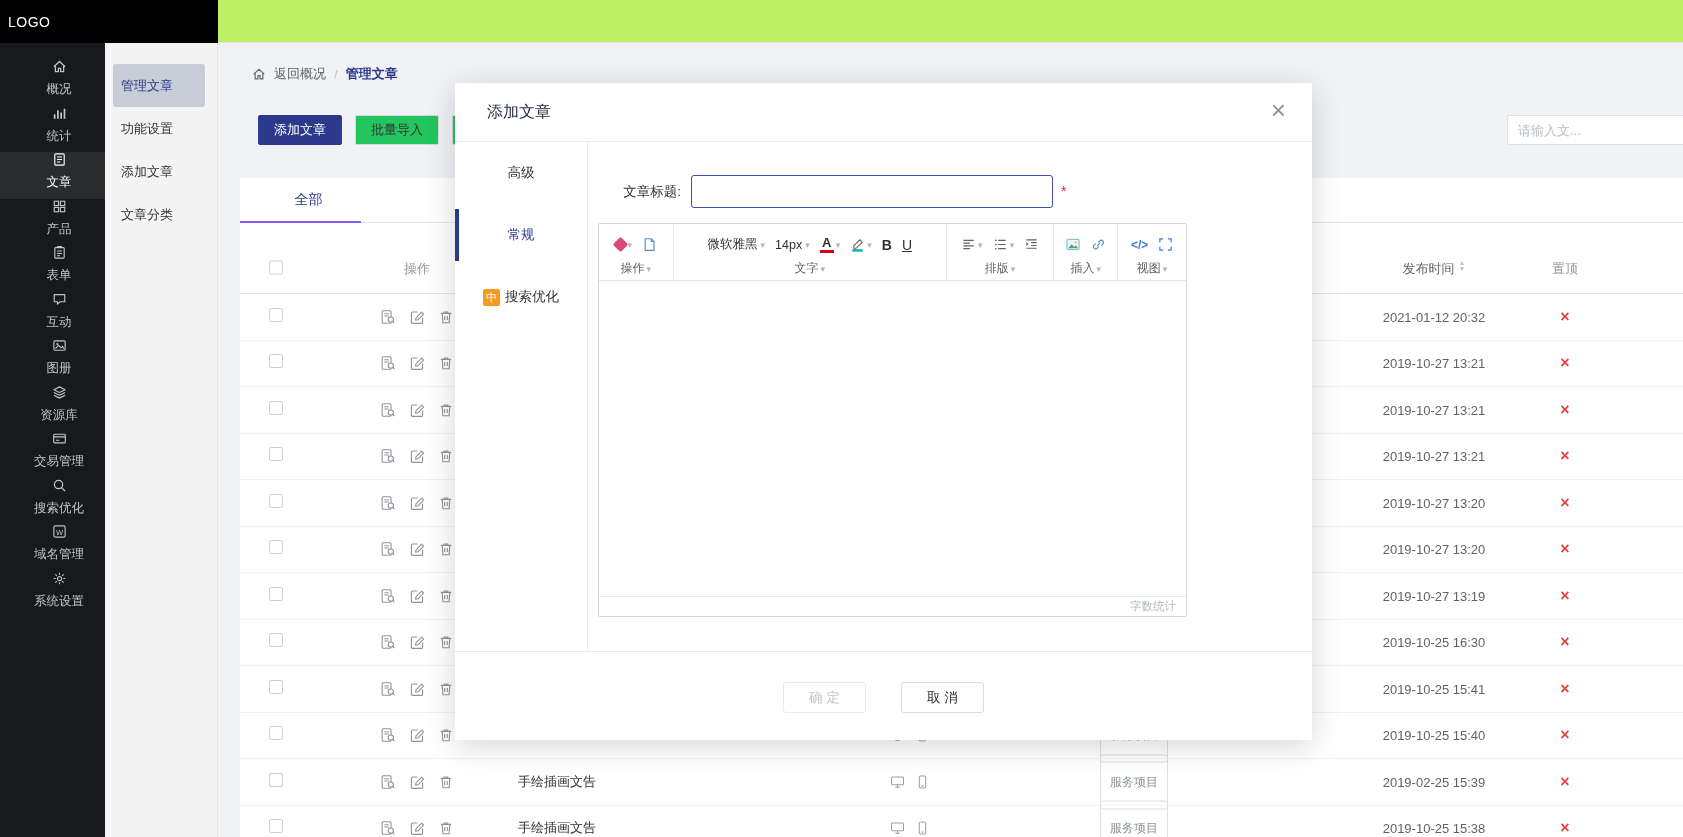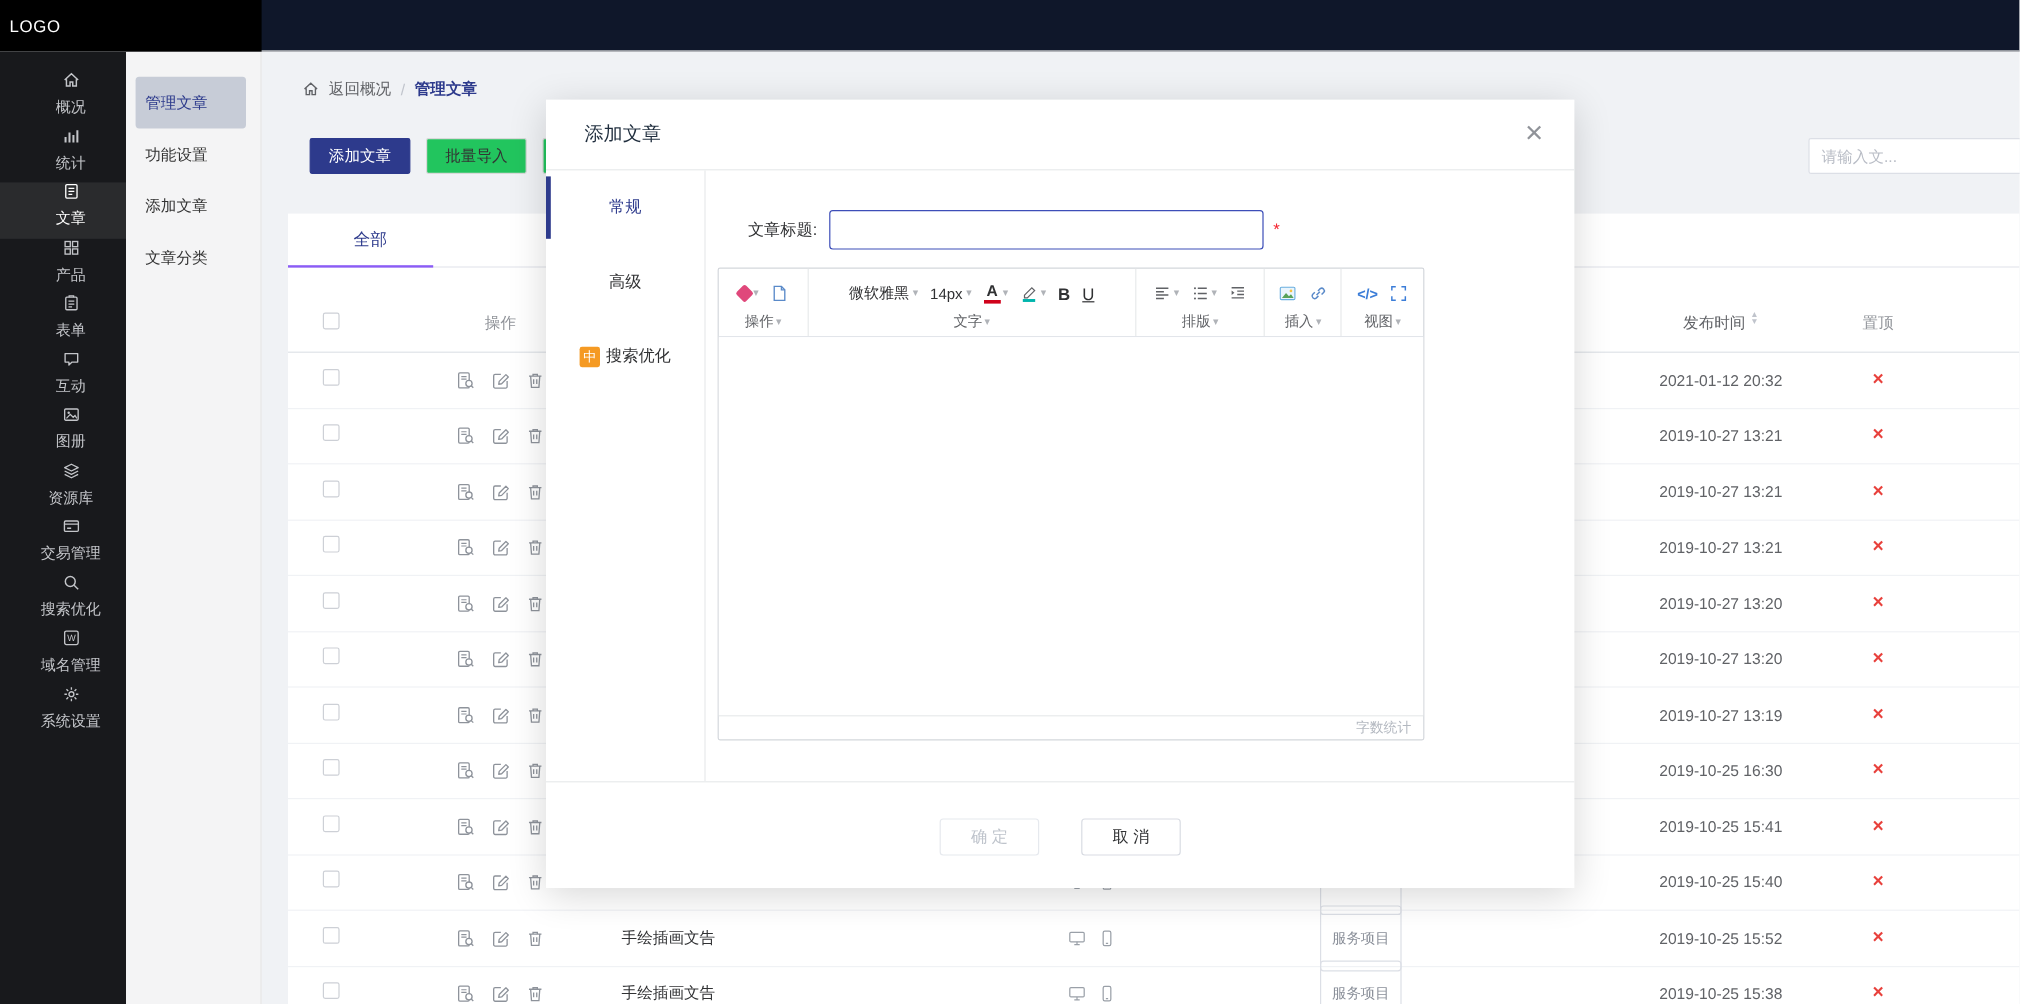--- a/index.html
+++ b/index.html
@@ -6,21 +6,21 @@
   html,body { width:1683px; height:837px; overflow:hidden; }
   body {
     position:relative;
     font-family:"Liberation Sans","DejaVu Sans",sans-serif;
     background:#f0f2f5; color:#303133;
   }
   svg { display:block; }
 
   
   .topbar { position:absolute; left:0; top:0; width:1683px; height:43px;
-            background:#0f172a; border-bottom:1px solid #e8e8e8; z-index:5; }
+            background:#bef264; border-bottom:1px solid #e8e8e8; z-index:5; }
   .topbar-logo { position:absolute; left:0; top:0; width:218px; height:43px;
                  background:#000; color:#fff; display:flex; align-items:center;
                  padding-left:8px; font-size:14px; letter-spacing:.5px; }
 
   
   .sidebar { position:absolute; left:0; top:43px; width:105px; bottom:0;
              background:#18191c; padding-top:16px; z-index:4; }
   .side-item { height:46.5px; display:flex; align-items:center; gap:7px;
                padding-left:13px; color:#c3c5c9; font-size:12.5px; cursor:pointer;flex-direction:column; }
   .side-item.active { color:#fff; background:rgba(255,255,255,.08); }
@@ -760,21 +760,21 @@
               </svg>
             </span>
             <span class="plat-ico">
               <svg viewBox="0 0 16 16">
                 <rect x="4.6" y="1.6" width="6.8" height="12.8" rx="1.4" fill="none" stroke="currentColor" stroke-width="1.1"></rect>
                 <path d="M7 12.4h2" stroke="currentColor" stroke-width="1.1"></path>
               </svg>
             </span>
           </span>
           <span class="cell cell-chip">服务项目</span>
-          <span class="cell cell-date">2019-10-25 15:52</span>
+          <span class="cell cell-date">2019-02-25 15:39</span>
           <span class="cell cell-pin">×</span>
         </div>
         <div class="t-row">
           <span class="cell cell-check"><span class="checkbox"></span></span>
           <span class="cell cell-op">
             <span class="op-btn">
               <svg viewBox="0 0 16 16">
                 <rect x="2.2" y="1.8" width="8.8" height="12.4" rx="1" fill="none" stroke="currentColor" stroke-width="1.1"></rect>
                 <path d="M4.4 4.8h4.4M4.4 7h4.4" stroke="currentColor" stroke-width="1" fill="none"></path>
                 <circle cx="10.8" cy="10.6" r="2.6" fill="#fff" stroke="currentColor" stroke-width="1.1"></circle>
@@ -818,25 +818,25 @@
 </div>
 
 <div class="modal">
   <div class="modal-header">
     <span>添加文章</span>
     <span class="modal-close">×</span>
   </div>
 
   <div class="modal-body">
     <div class="rail">
+      <div class="rail-item">
+        <span>高级</span>
+      </div>
       <div class="rail-item active">
         <span>常规</span>
-      </div>
-      <div class="rail-item">
-        <span>高级</span>
       </div>
       <div class="rail-item">
         <span class="rail-badge">中</span>
         <span>搜索优化</span>
       </div>
     </div>
 
     <div class="form-row1">
       <span class="f-label">文章标题:</span>
       <input class="title-input" value="" style="">

